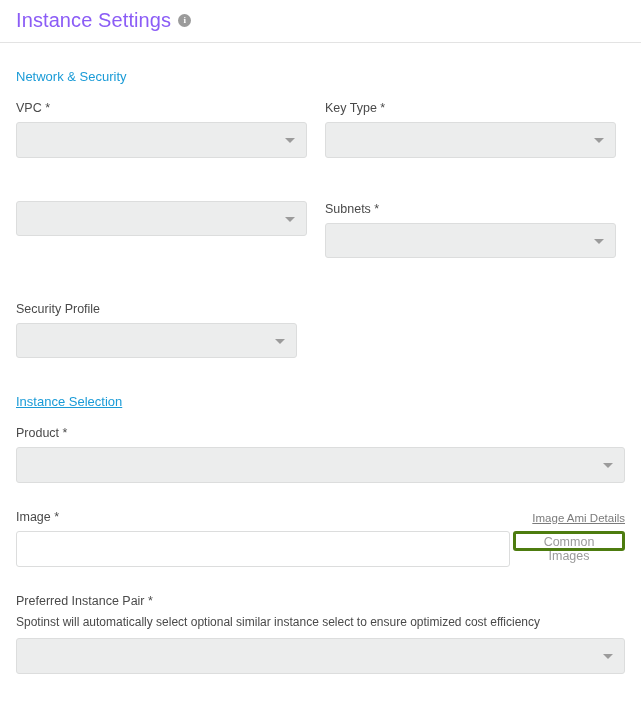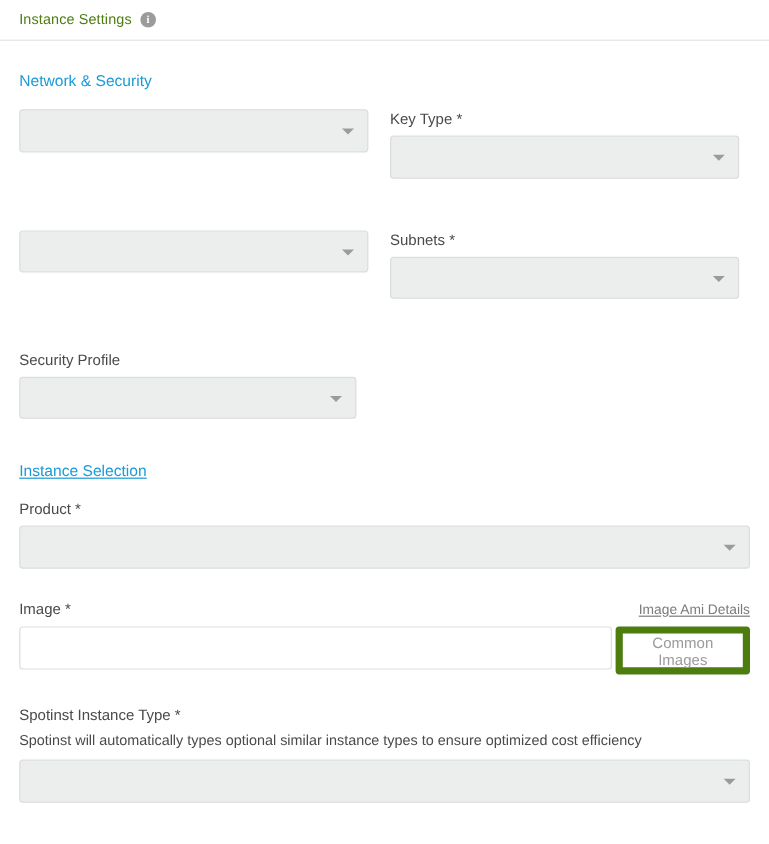--- a/index.html
+++ b/index.html
@@ -25,22 +25,22 @@
 
   
   .panel-header {
     display: flex;
     align-items: center;
     gap: 7px;
     padding: 9px 16px 10px 16px;
     border-bottom: 1px solid #e3e3e3;
   }
   .panel-header .title {
-    color: #4d7c0f;
-    font-size: 12px;
+    color: #8b5cf6;
+    font-size: 20px;
     font-weight: normal;
     letter-spacing: .1px;
   }
   .info-icon {
     width: 13px;
     height: 13px;
     border-radius: 50%;
     background: #9b9b9b;
     color: #ffffff;
     font-size: 9px;
@@ -148,27 +148,27 @@
     display: flex;
     align-items: stretch;
   }
   .image-row .input-wrap {
     flex: 1 1 auto;
   }
   .btn-common {
     width: 112px;
     margin-left: 3px;
     background: #ffffff;
-    border: 6px solid #4d7c0f;
+    border: 3px solid #4d7c0f;
     border-radius: 3px;
     color: #9b9b9b;
     font-size: 12.5px;
     font-family: "Liberation Sans", sans-serif;
     cursor: pointer;
-    height: 40px;
+    height: 20px;
   }
 
   .helper {
     font-size: 12px;
     color: #4a4a4a;
     margin: 0 0 8px 0;
     line-height: 15px;
   }
 
   .mt-extra { margin-top: 26px; }
@@ -182,20 +182,23 @@
     <span class="title">Instance Settings</span>
     <span class="info-icon">i</span>
   </div>
 
   <div class="content">
 
     <div class="section-title">Network &amp; Security</div>
 
     <div class="row">
       <div class="field col">
+        <div class="label-row">
+          <span class="label">VPC *</span>
+        </div>
         <div class="select">
           <span class="value"></span>
           <span class="caret"></span>
         </div>
       </div>
 
       <div class="field col">
         <div class="label-row">
           <span class="label">Key Type *</span>
         </div>
@@ -255,23 +258,23 @@
       <div class="image-row">
         <div class="input-wrap">
           <input class="text-input" type="text" value="" placeholder="" style="">
         </div>
         <button class="btn-common">Common Images</button>
       </div>
     </div>
 
     <div class="field full mt-extra">
       <div class="label-row">
-        <span class="label">Spotinst Instance Type *</span>
-      </div>
-      <p class="helper">Spotinst will automatically types optional similar instance types to ensure optimized cost efficiency</p>
+        <span class="label">Preferred Instance Pair *</span>
+      </div>
+      <p class="helper">Spotinst will automatically select optional similar instance select to ensure optimized cost efficiency</p>
       <div class="select">
         <span class="value"></span>
         <span class="caret"></span>
       </div>
     </div>
 
   </div>
 </div>
 
 </body></html>

